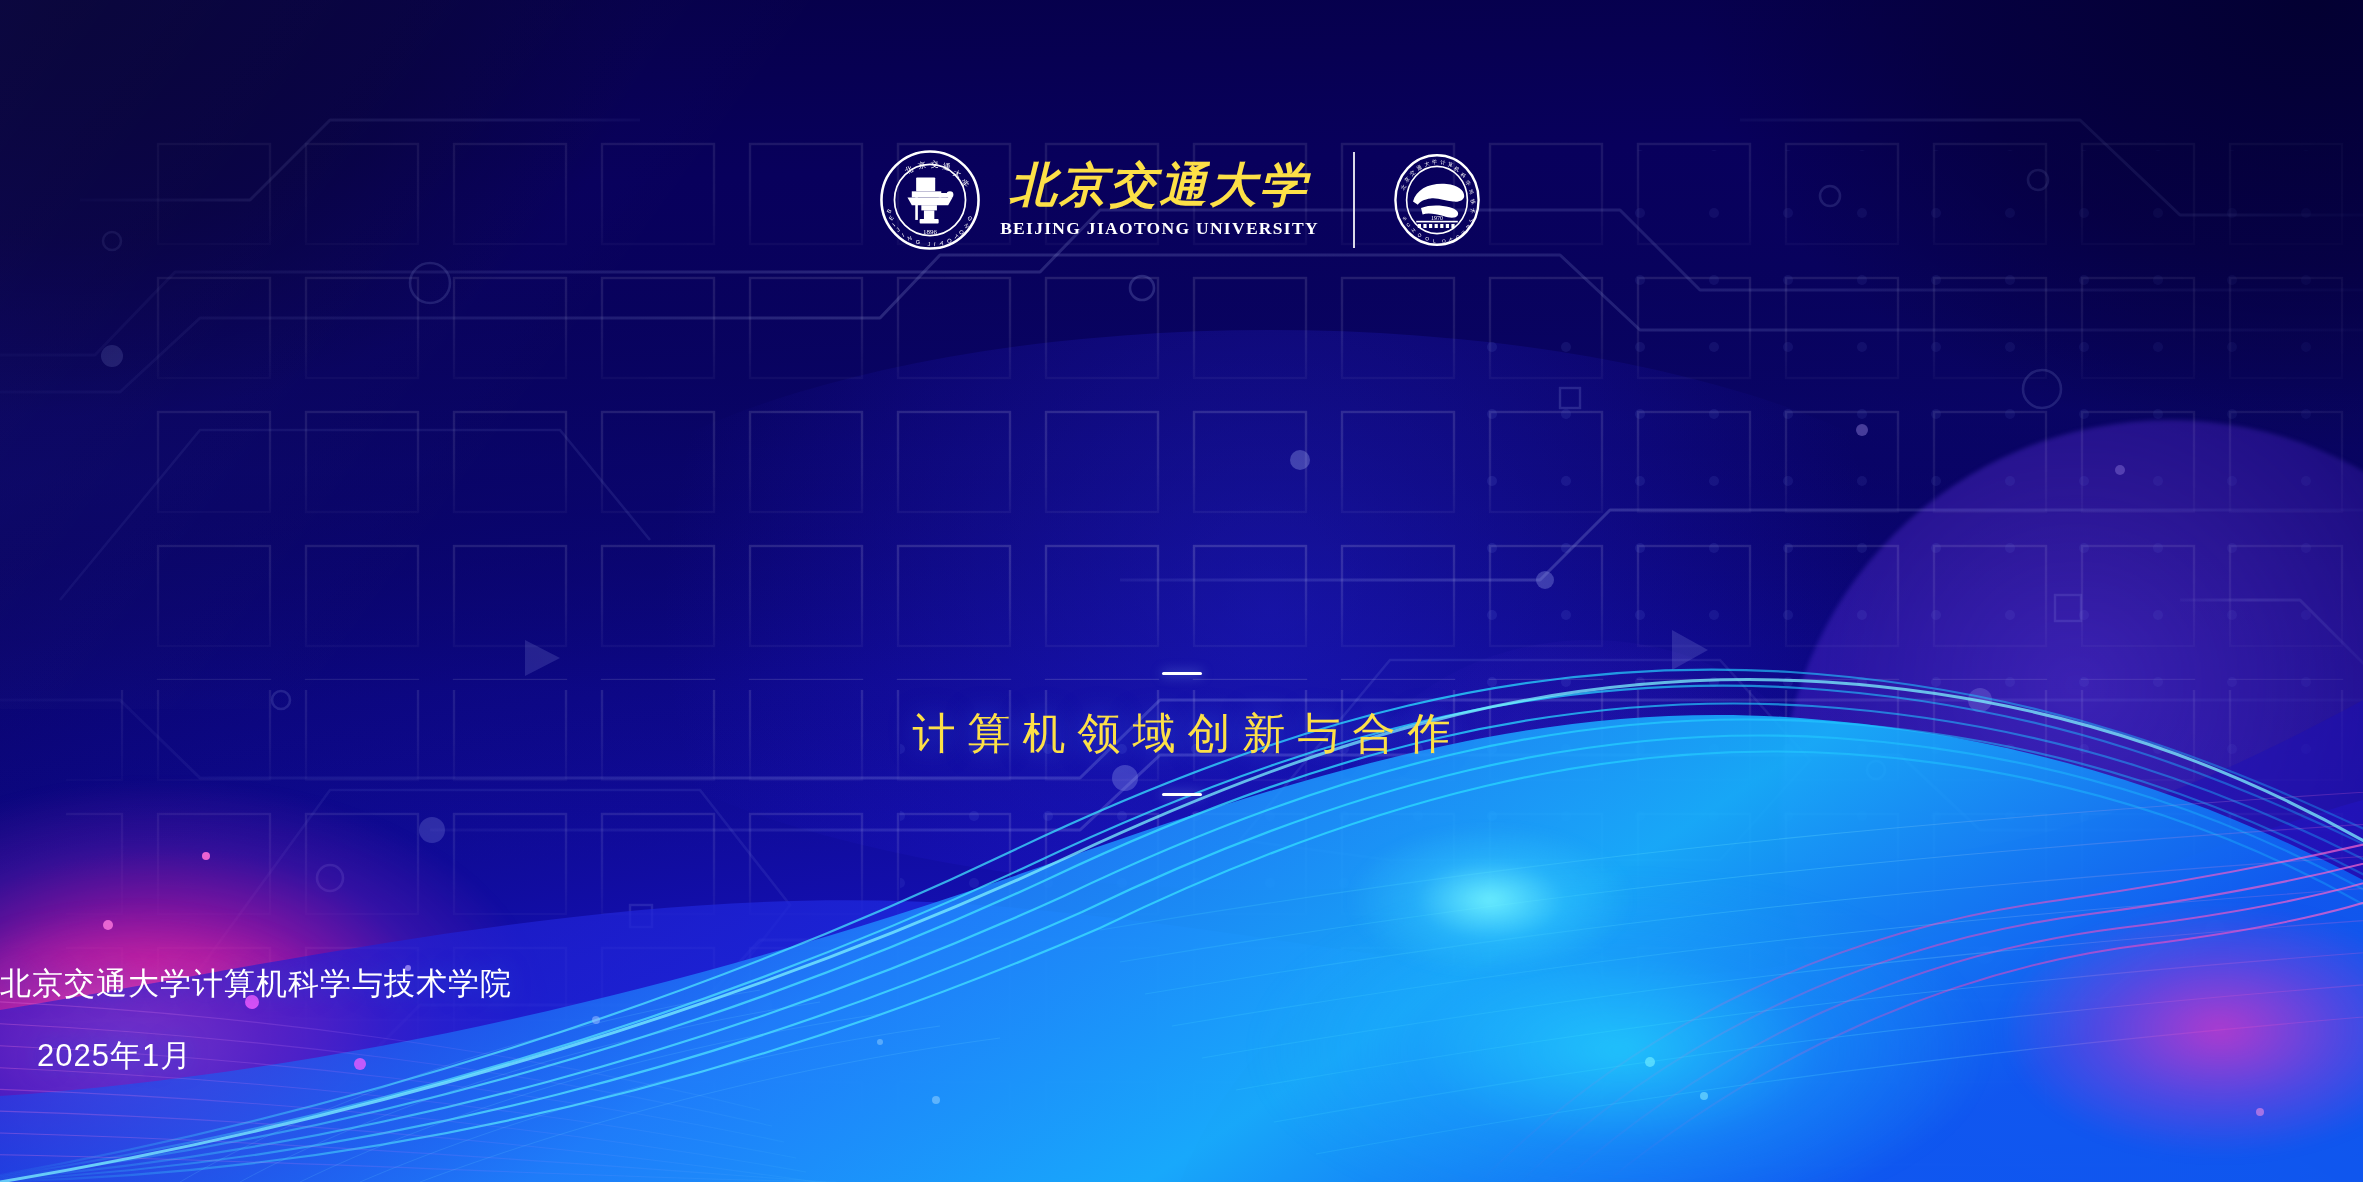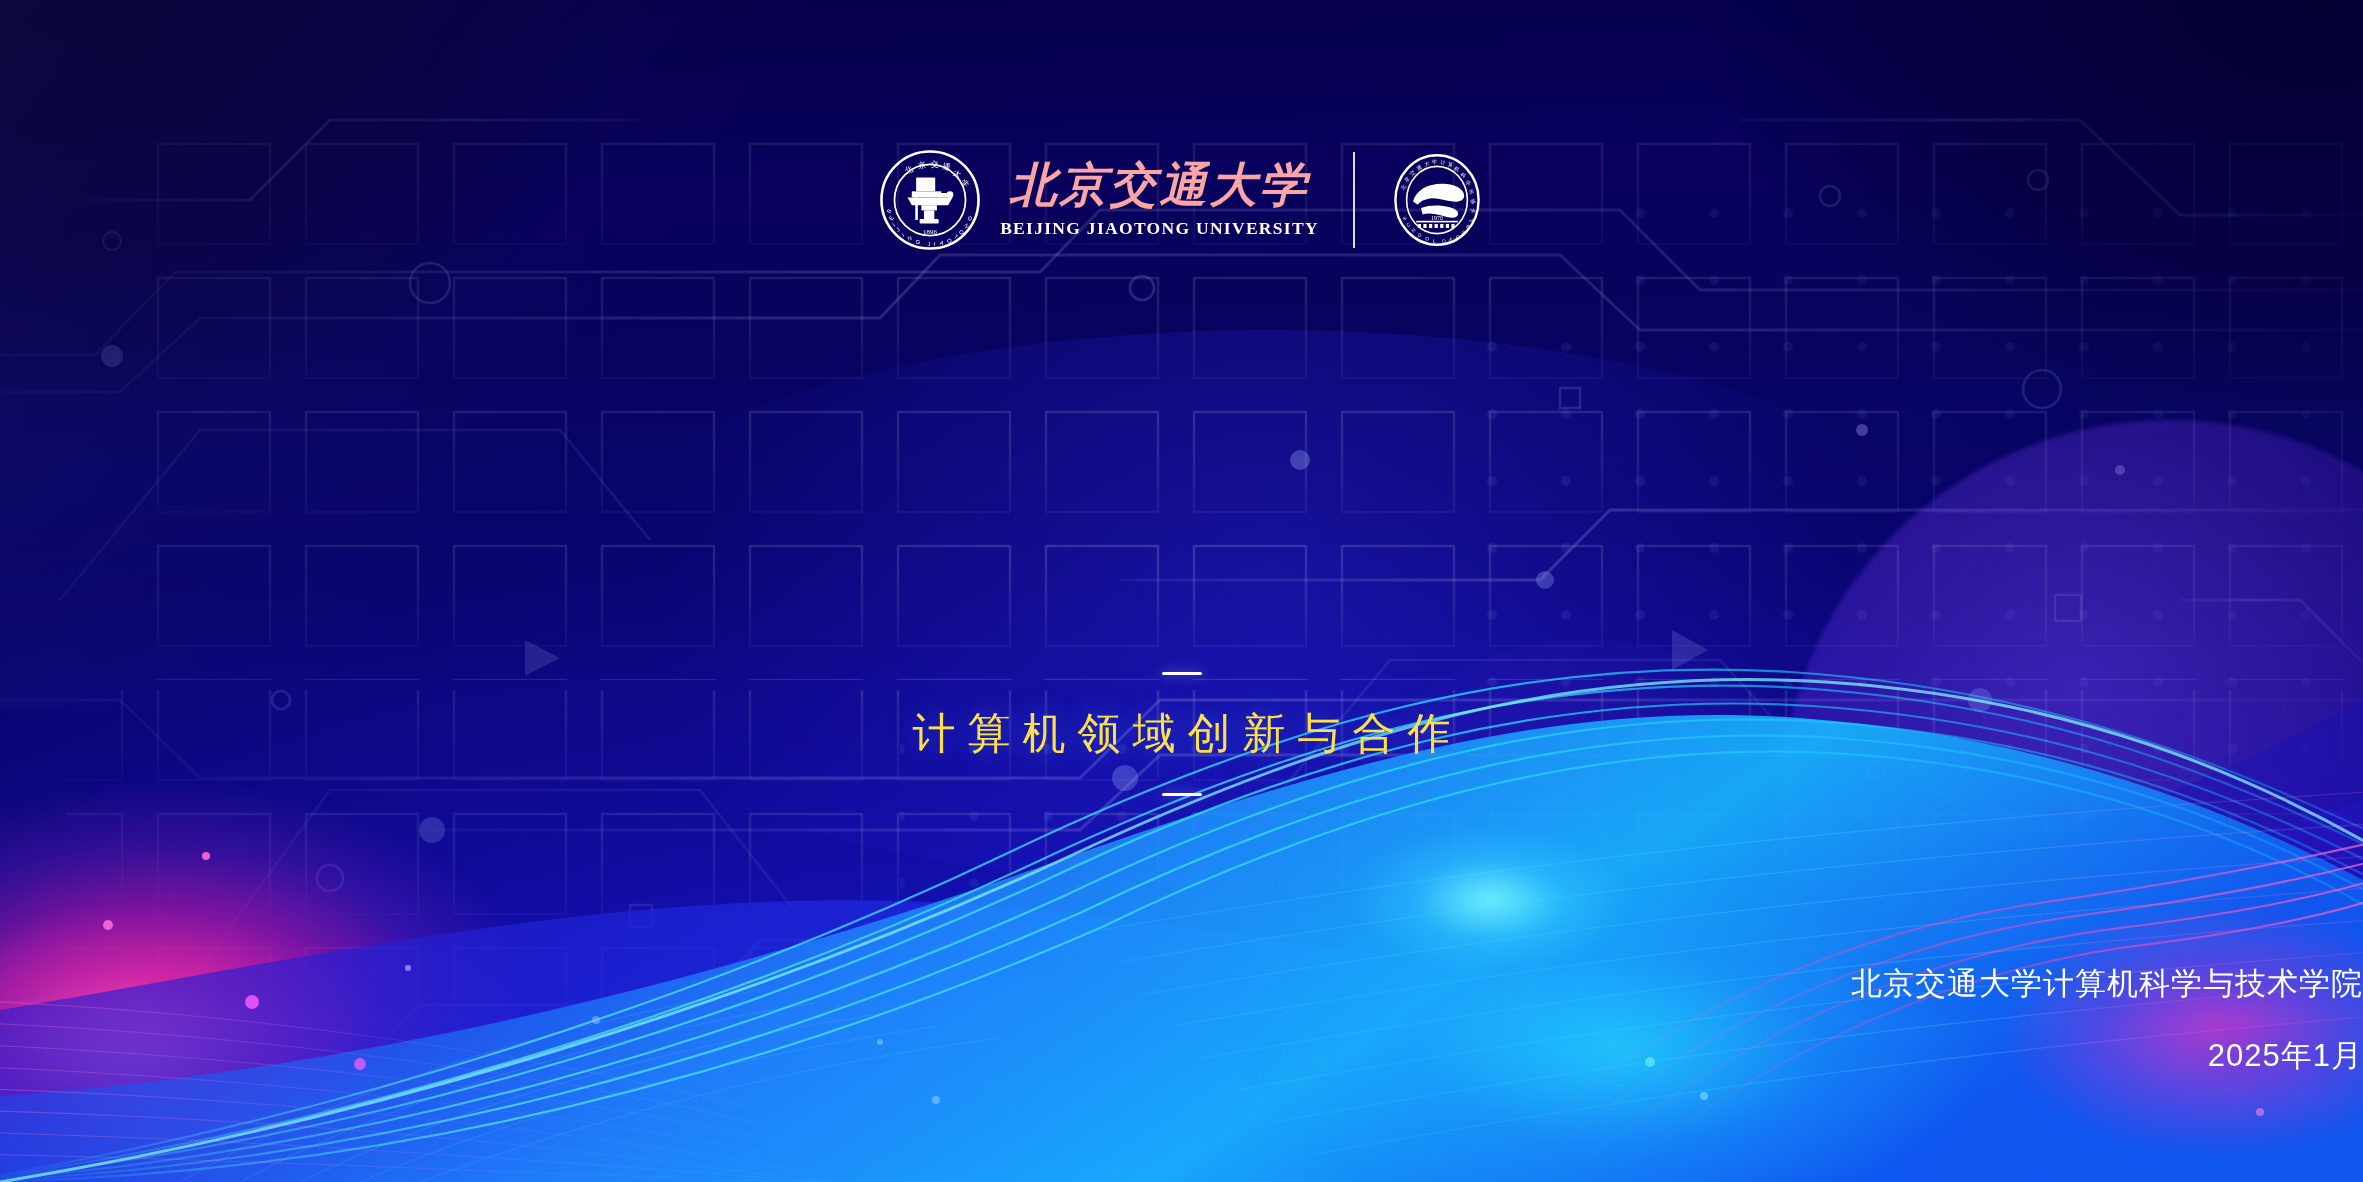--- a/index.html
+++ b/index.html
@@ -86,21 +86,21 @@
   .content{position:absolute;inset:0;}
 
   .logo-row{
     position:absolute;left:0;right:0;top:148px;
     display:flex;align-items:center;justify-content:center;gap:0px;
   }
   .logo-block{display:flex;align-items:center;gap:18px;}
   .seal{flex:0 0 auto;}
   .logo-text{display:flex;flex-direction:column;align-items:center;line-height:1;}
   .cn-name{
-    color:#fca5a5;font-family:"Liberation Serif","DejaVu Serif",serif;
+    color:#fde047;font-family:"Liberation Serif","DejaVu Serif",serif;
     font-weight:700;font-style:italic;letter-spacing:3px;
     white-space:nowrap;
   }
   .bjtu-cn{font-size:47px;}
   .cs-cn{font-size:39px;letter-spacing:2px;}
   .en-name{
     color:#fff;font-family:"Liberation Serif","DejaVu Serif",serif;
     white-space:nowrap;
   }
   .bjtu-en{font-size:17.5px;letter-spacing:1.3px;margin-top:11px;font-weight:700;}
@@ -132,21 +132,21 @@
     width:40px;height:3px;background:#fff;border-radius:2px;flex:0 0 auto;
     box-shadow:0 0 12px rgba(150,190,255,0.6);
   }
   .sub-text{
     font-size:43px;font-weight:400;letter-spacing:12px;
     text-indent:12px;white-space:nowrap;
     text-shadow:0 0 26px rgba(60,110,255,0.6);
   }
 
   .footer{
-    position:absolute;left:0;right:0;top:963px;text-align:right;color:#fff;
+    position:absolute;left:0;right:0;top:963px;text-align:left;color:#fff;
   }
   .footer-org{font-size:31px;font-weight:400;letter-spacing:1px;text-shadow:0 0 20px rgba(30,80,220,0.6);}
   .footer-date{font-size:31px;font-weight:400;letter-spacing:1px;margin-top:30px;text-shadow:0 0 20px rgba(30,80,220,0.6);padding-left:37px;}
 </style>
 </head>
 <body>
 
 <div class="stage">
 
   <div class="bg-base"></div>

